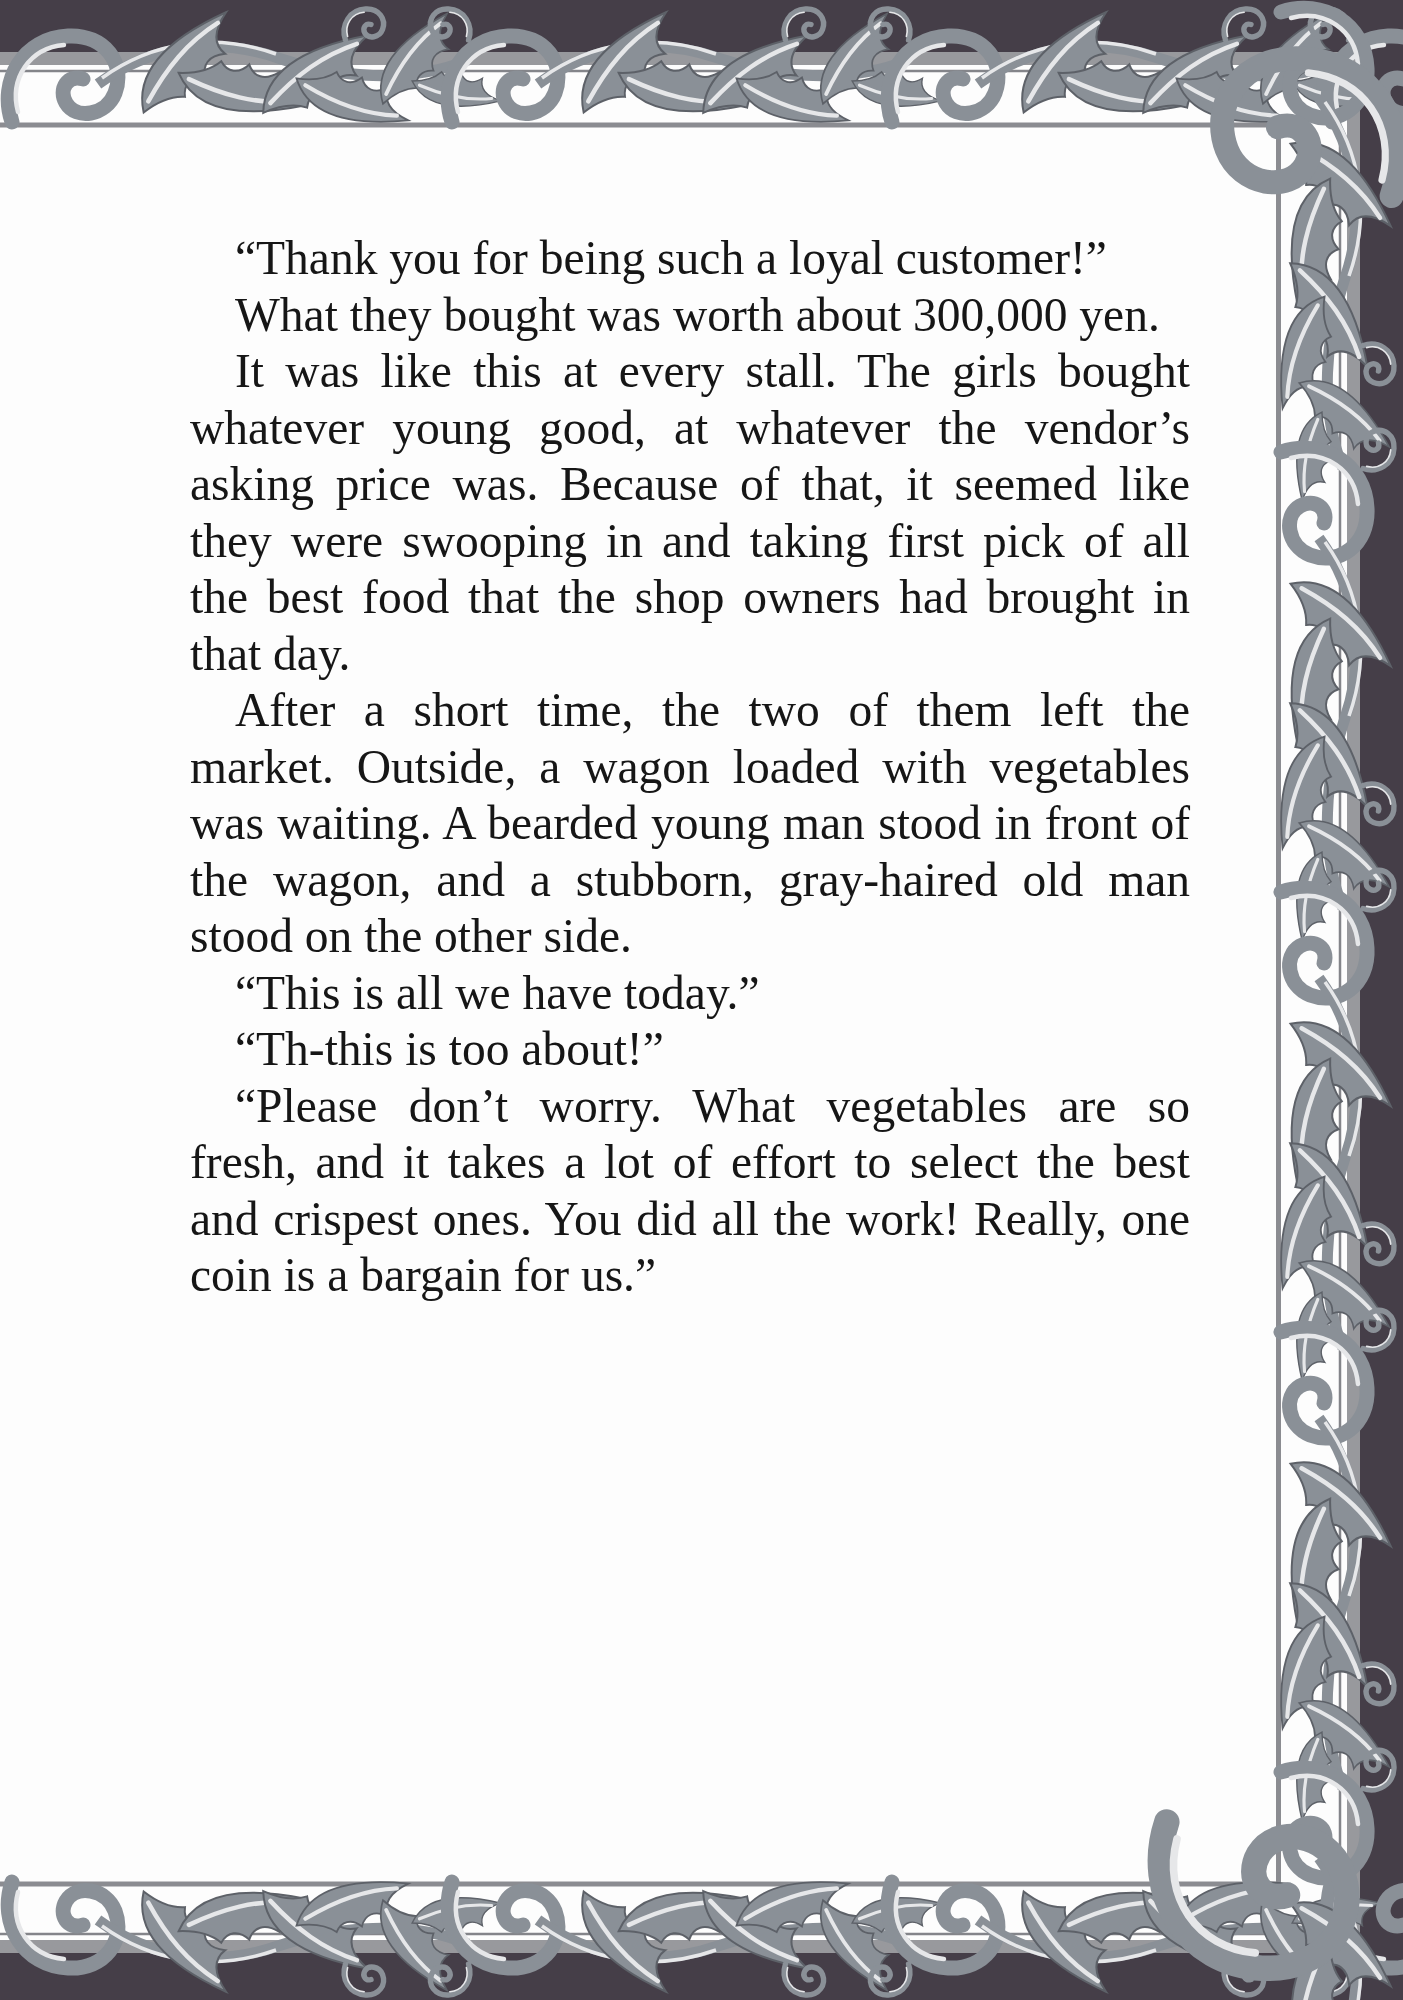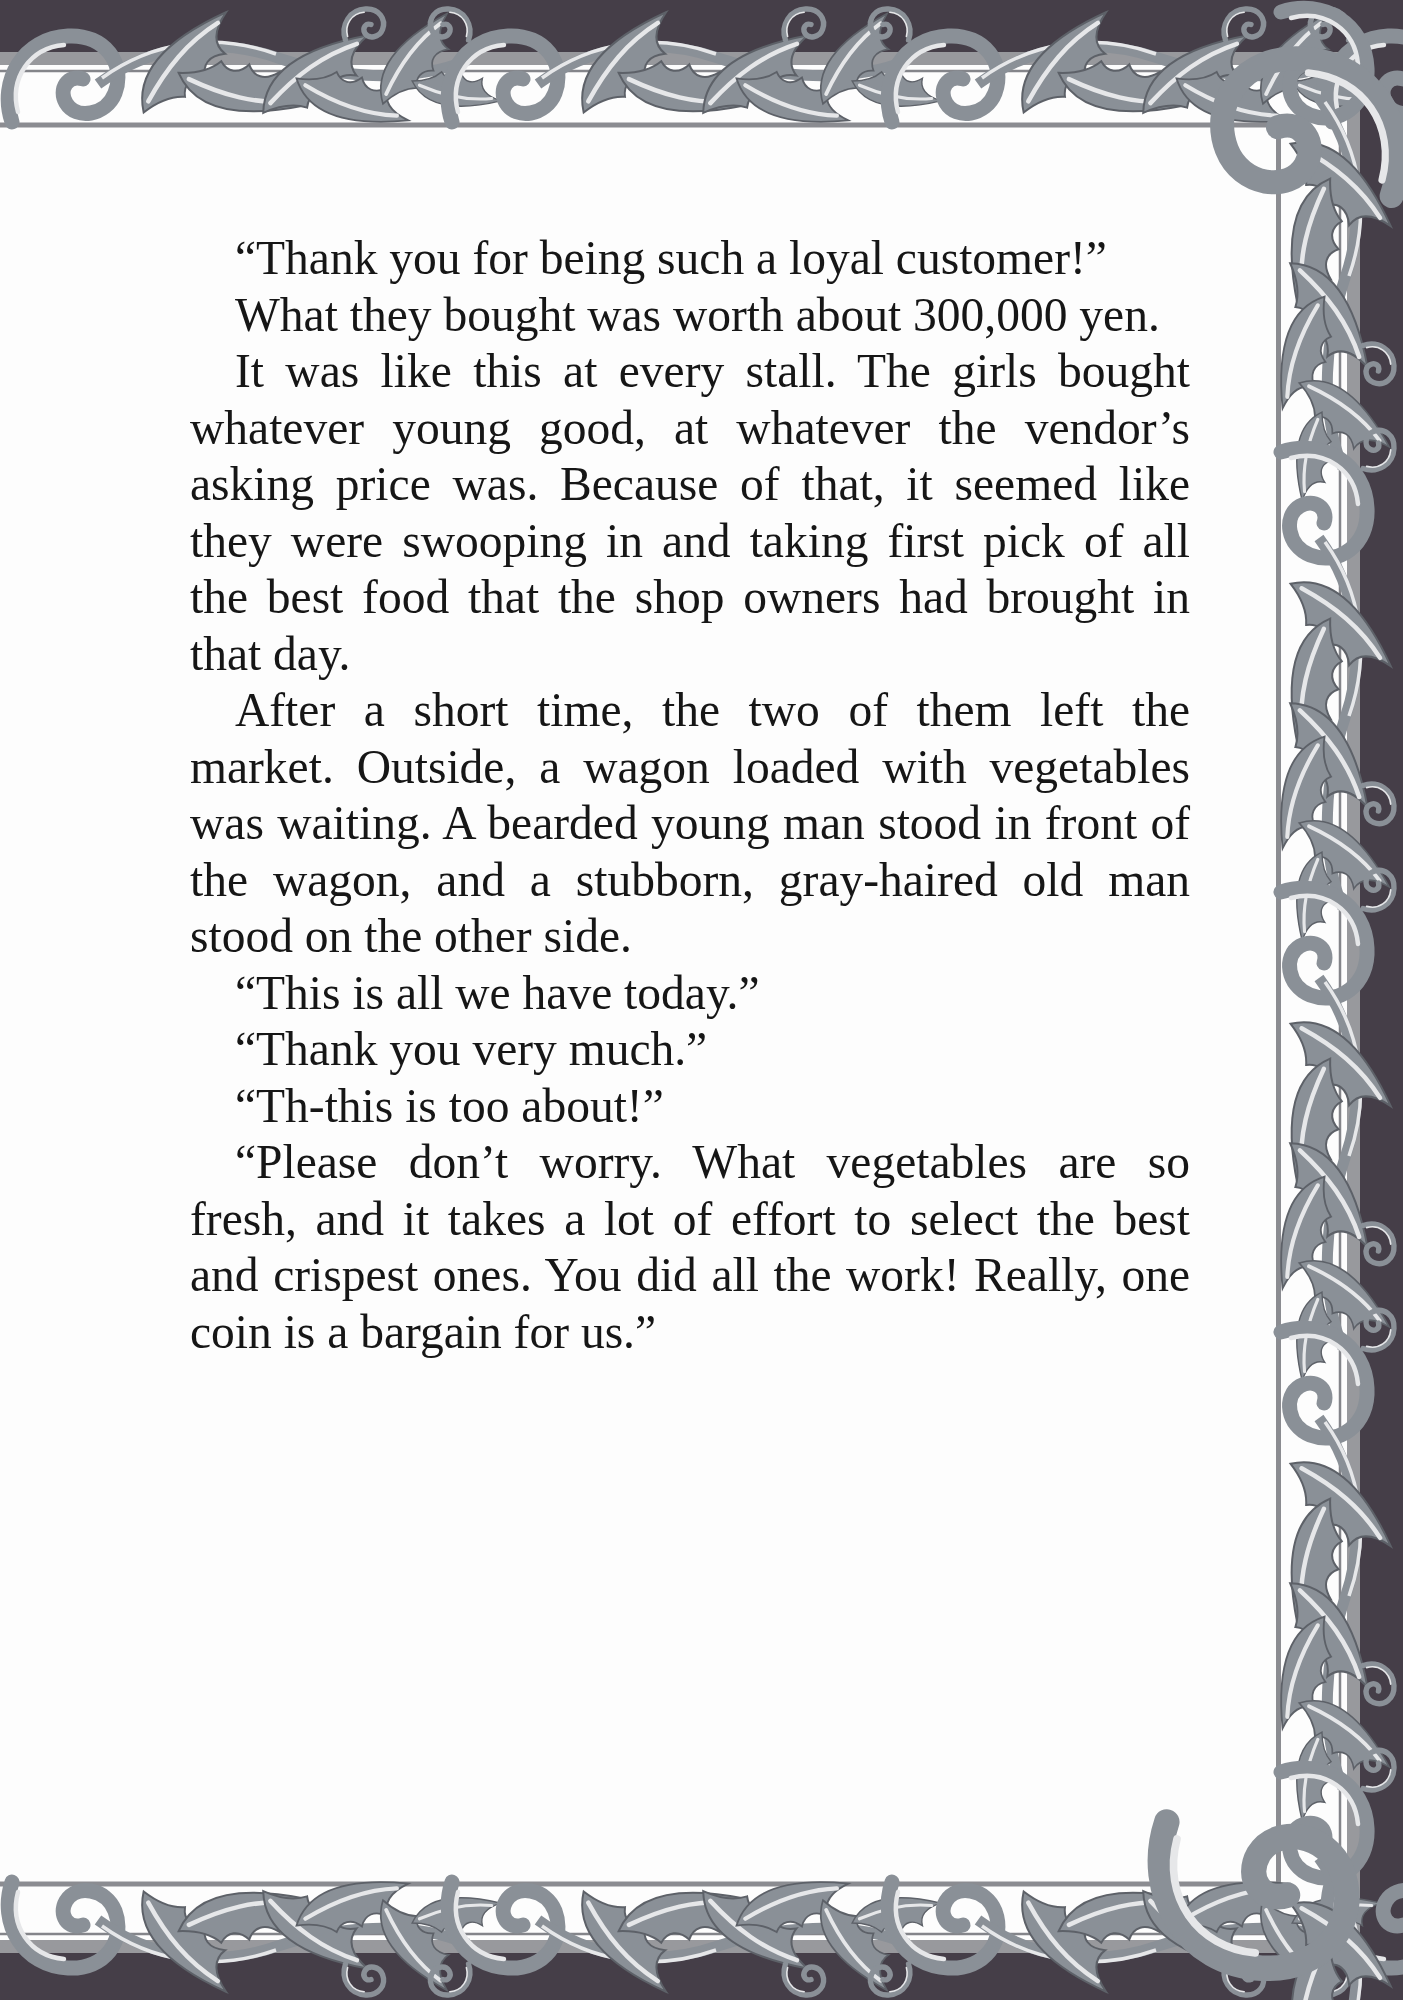--- a/index.html
+++ b/index.html
@@ -95,17 +95,16 @@
     <use href="#curl" transform="translate(1398,36) scale(-1.6,1.6)"></use>
     <use href="#curl" transform="translate(1160,1992) scale(1.7,-1.7)"></use>
   </svg>
 
   <div class="text-block">
       <p>“Thank you for being such a loyal customer!”</p>
       <p>What they bought was worth about 300,000 yen.</p>
       <p>It was like this at every stall. The girls bought whatever young good, at whatever the vendor’s asking price was. Because of that, it seemed like they were swooping in and taking first pick of all the best food that the shop owners had brought in that day.</p>
       <p>After a short time, the two of them left the market. Outside, a wagon loaded with vegetables was waiting. A bearded young man stood in front of the wagon, and a stubborn, gray-haired old man stood on the other side.</p>
       <p>“This is all we have today.”</p>
-      <p>“Thank you very much.”</p>
       <p>“Th-this is too about!”</p>
       <p>“Please don’t worry. What vegetables are so fresh, and it takes a lot of effort to select the best and crispest ones. You did all the work! Really, one coin is a bargain for us.”</p>
     </div>
 </div>
 
 </body></html>

